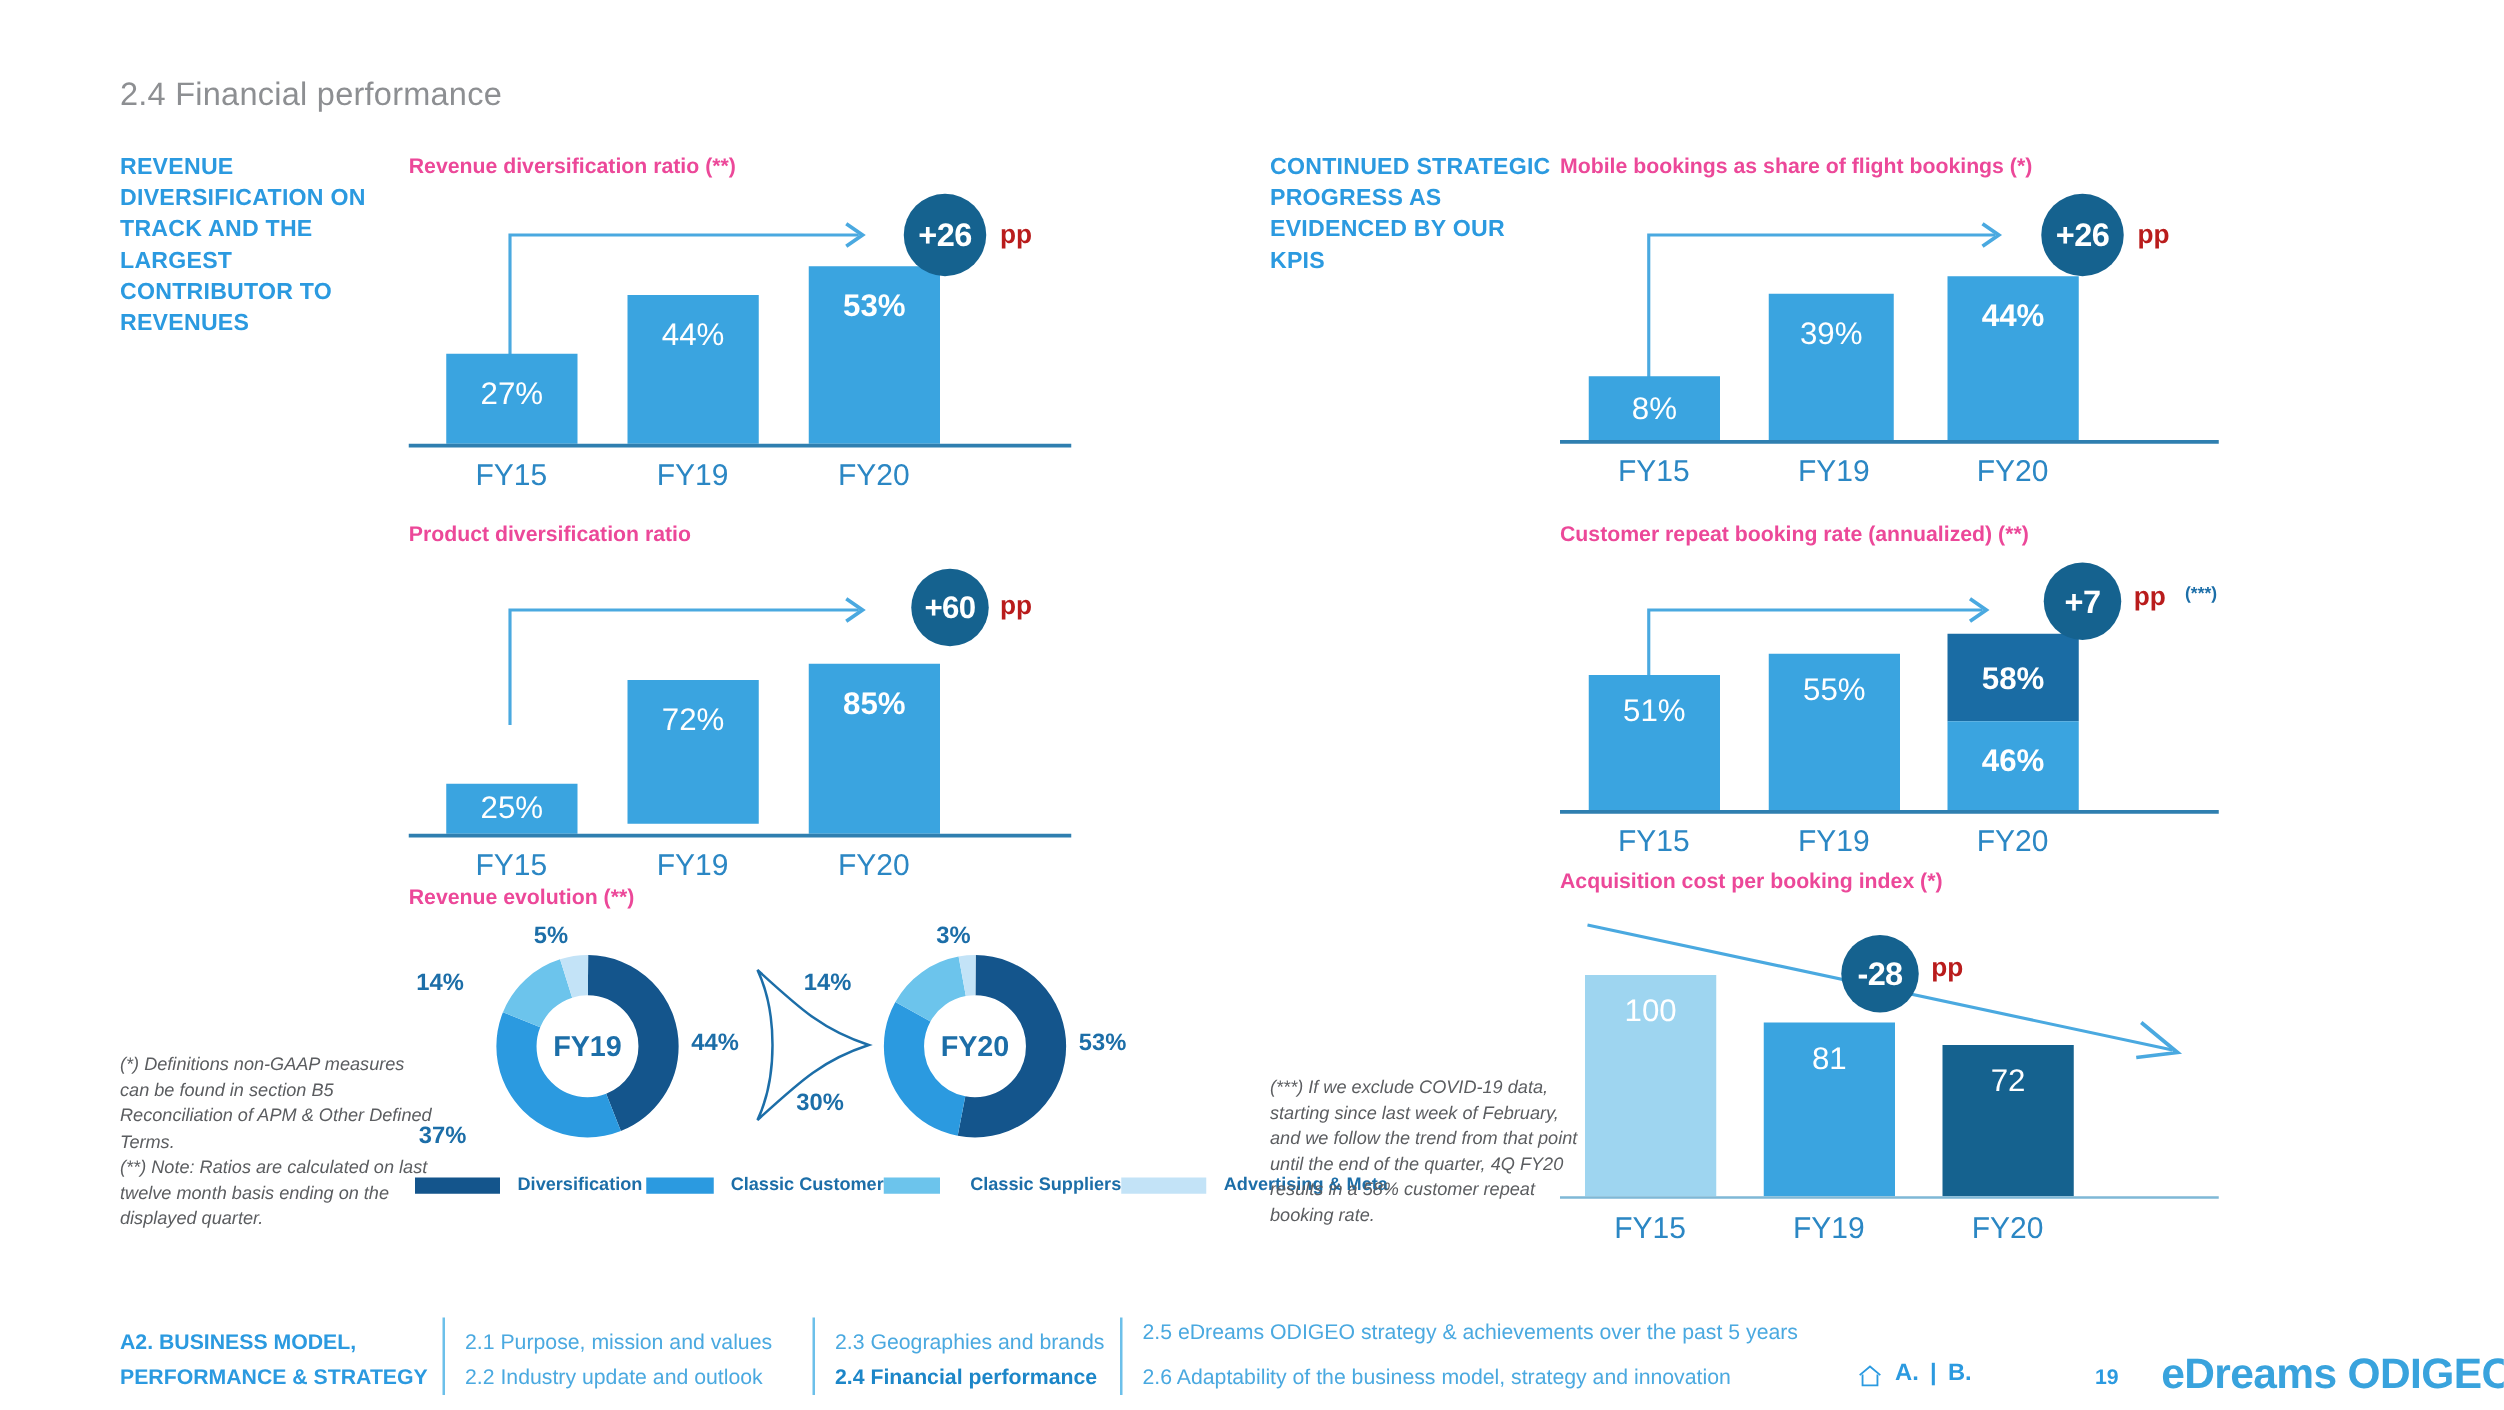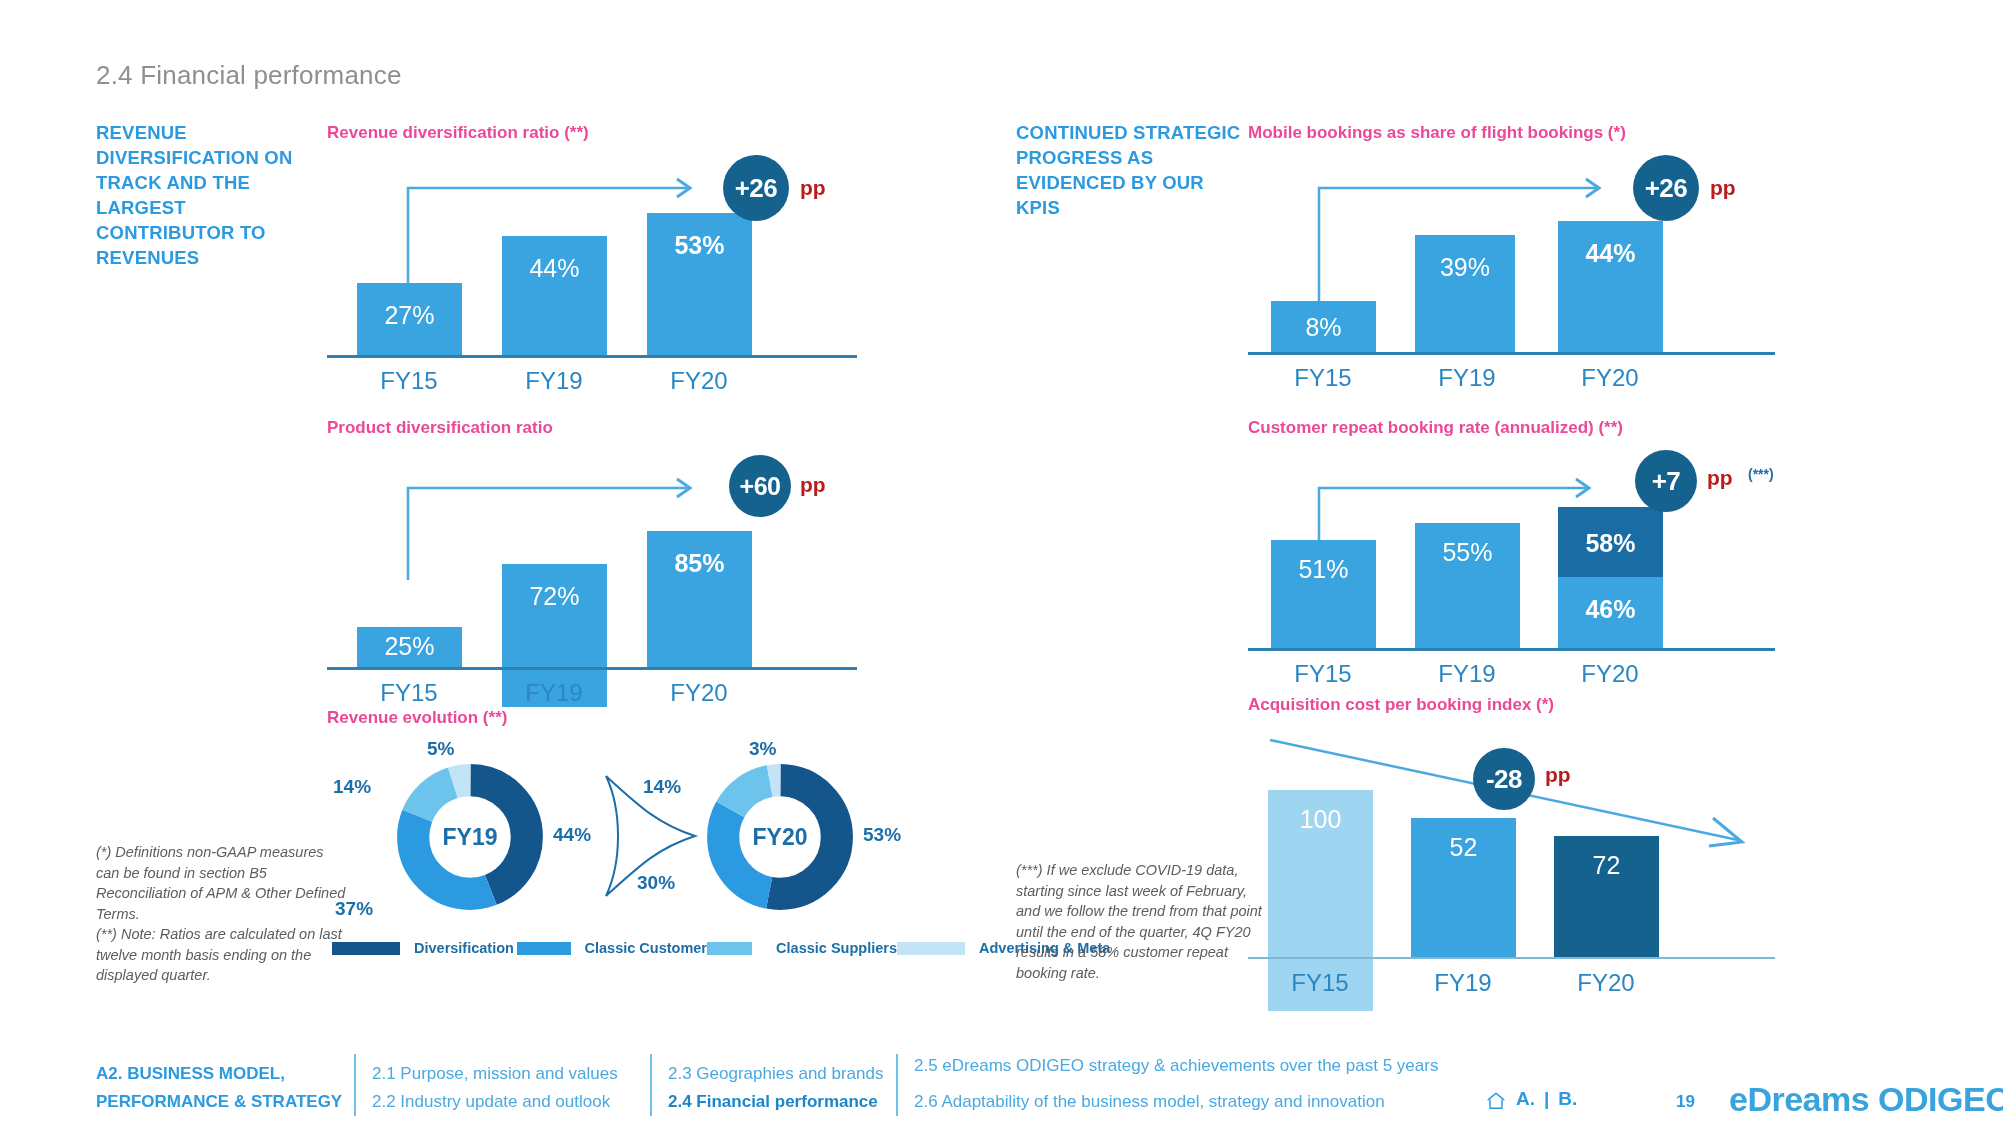--- a/index.html
+++ b/index.html
@@ -231,21 +231,21 @@
 
 <div class="chart" style="left:327px; top:460px; width:560px; height:220px;">
   <svg class="overlay" width="560" height="200" style="left:0; top:0;">
     <polyline points="81,120 81,28 360,28" fill="none" stroke="#4aa9e0" stroke-width="2.5"></polyline>
     <polyline points="350,19 363,28 350,37" fill="none" stroke="#4aa9e0" stroke-width="3"></polyline>
   </svg>
 
   <div class="bar mid" style="left:30px; top:167px; width:105px; height:40px;">
     <div class="bar-val" style="top:5px;">25%</div>
   </div>
-  <div class="bar mid" style="left:175px; top:104px; width:105px; height:143px;">
+  <div class="bar mid" style="left:175px; top:84px; width:105px; height:115px;">
     <div class="bar-val" style="top:18px;">72%</div>
   </div>
   <div class="bar mid" style="left:320px; top:71px; width:105px; height:136px;">
     <div class="bar-val bold" style="top:18px;">85%</div>
   </div>
 
   <div class="axis" style="left:0px; top:207px; width:530px;"></div>
 
   <div class="cat" style="left:12px; top:219px; width:140px;">FY15</div>
   <div class="cat" style="left:157px; top:219px; width:140px;">FY19</div>
@@ -379,25 +379,25 @@
 <div class="badge-note" style="left:1748px; top:466px;">(***)</div>
 
 <div class="chart-title" style="left:1248px; top:695px;">Acquisition cost per booking index (*)</div>
 
 <div class="chart" style="left:1248px; top:730px; width:560px; height:250px;">
   <svg class="overlay" width="560" height="250" style="left:0; top:0;">
     <line x1="22" y1="10" x2="490" y2="110" stroke="#4aa9e0" stroke-width="2.5"></line>
     <polyline points="465,88 494,112 461,116" fill="none" stroke="#4aa9e0" stroke-width="3"></polyline>
   </svg>
 
-  <div class="bar light" style="left:20px; top:60px; width:105px; height:221px;">
+  <div class="bar light" style="left:20px; top:50px; width:105px; height:177px;">
     <div class="bar-val" style="top:15px;">100</div>
   </div>
   <div class="bar mid" style="left:163px; top:88px; width:105px; height:139px;">
-    <div class="bar-val" style="top:15px;">52</div>
+    <div class="bar-val" style="top:15px;">81</div>
   </div>
   <div class="bar" style="left:306px; top:106px; width:105px; height:121px; background:#15628f;">
     <div class="bar-val" style="top:15px;">72</div>
   </div>
 
   <div class="axis" style="left:0px; top:227px; width:527px; background:#7fb8d6; height:2px;"></div>
 
   <div class="cat" style="left:2px; top:239px; width:140px;">FY15</div>
   <div class="cat" style="left:145px; top:239px; width:140px;">FY19</div>
   <div class="cat" style="left:288px; top:239px; width:140px;">FY20</div>

